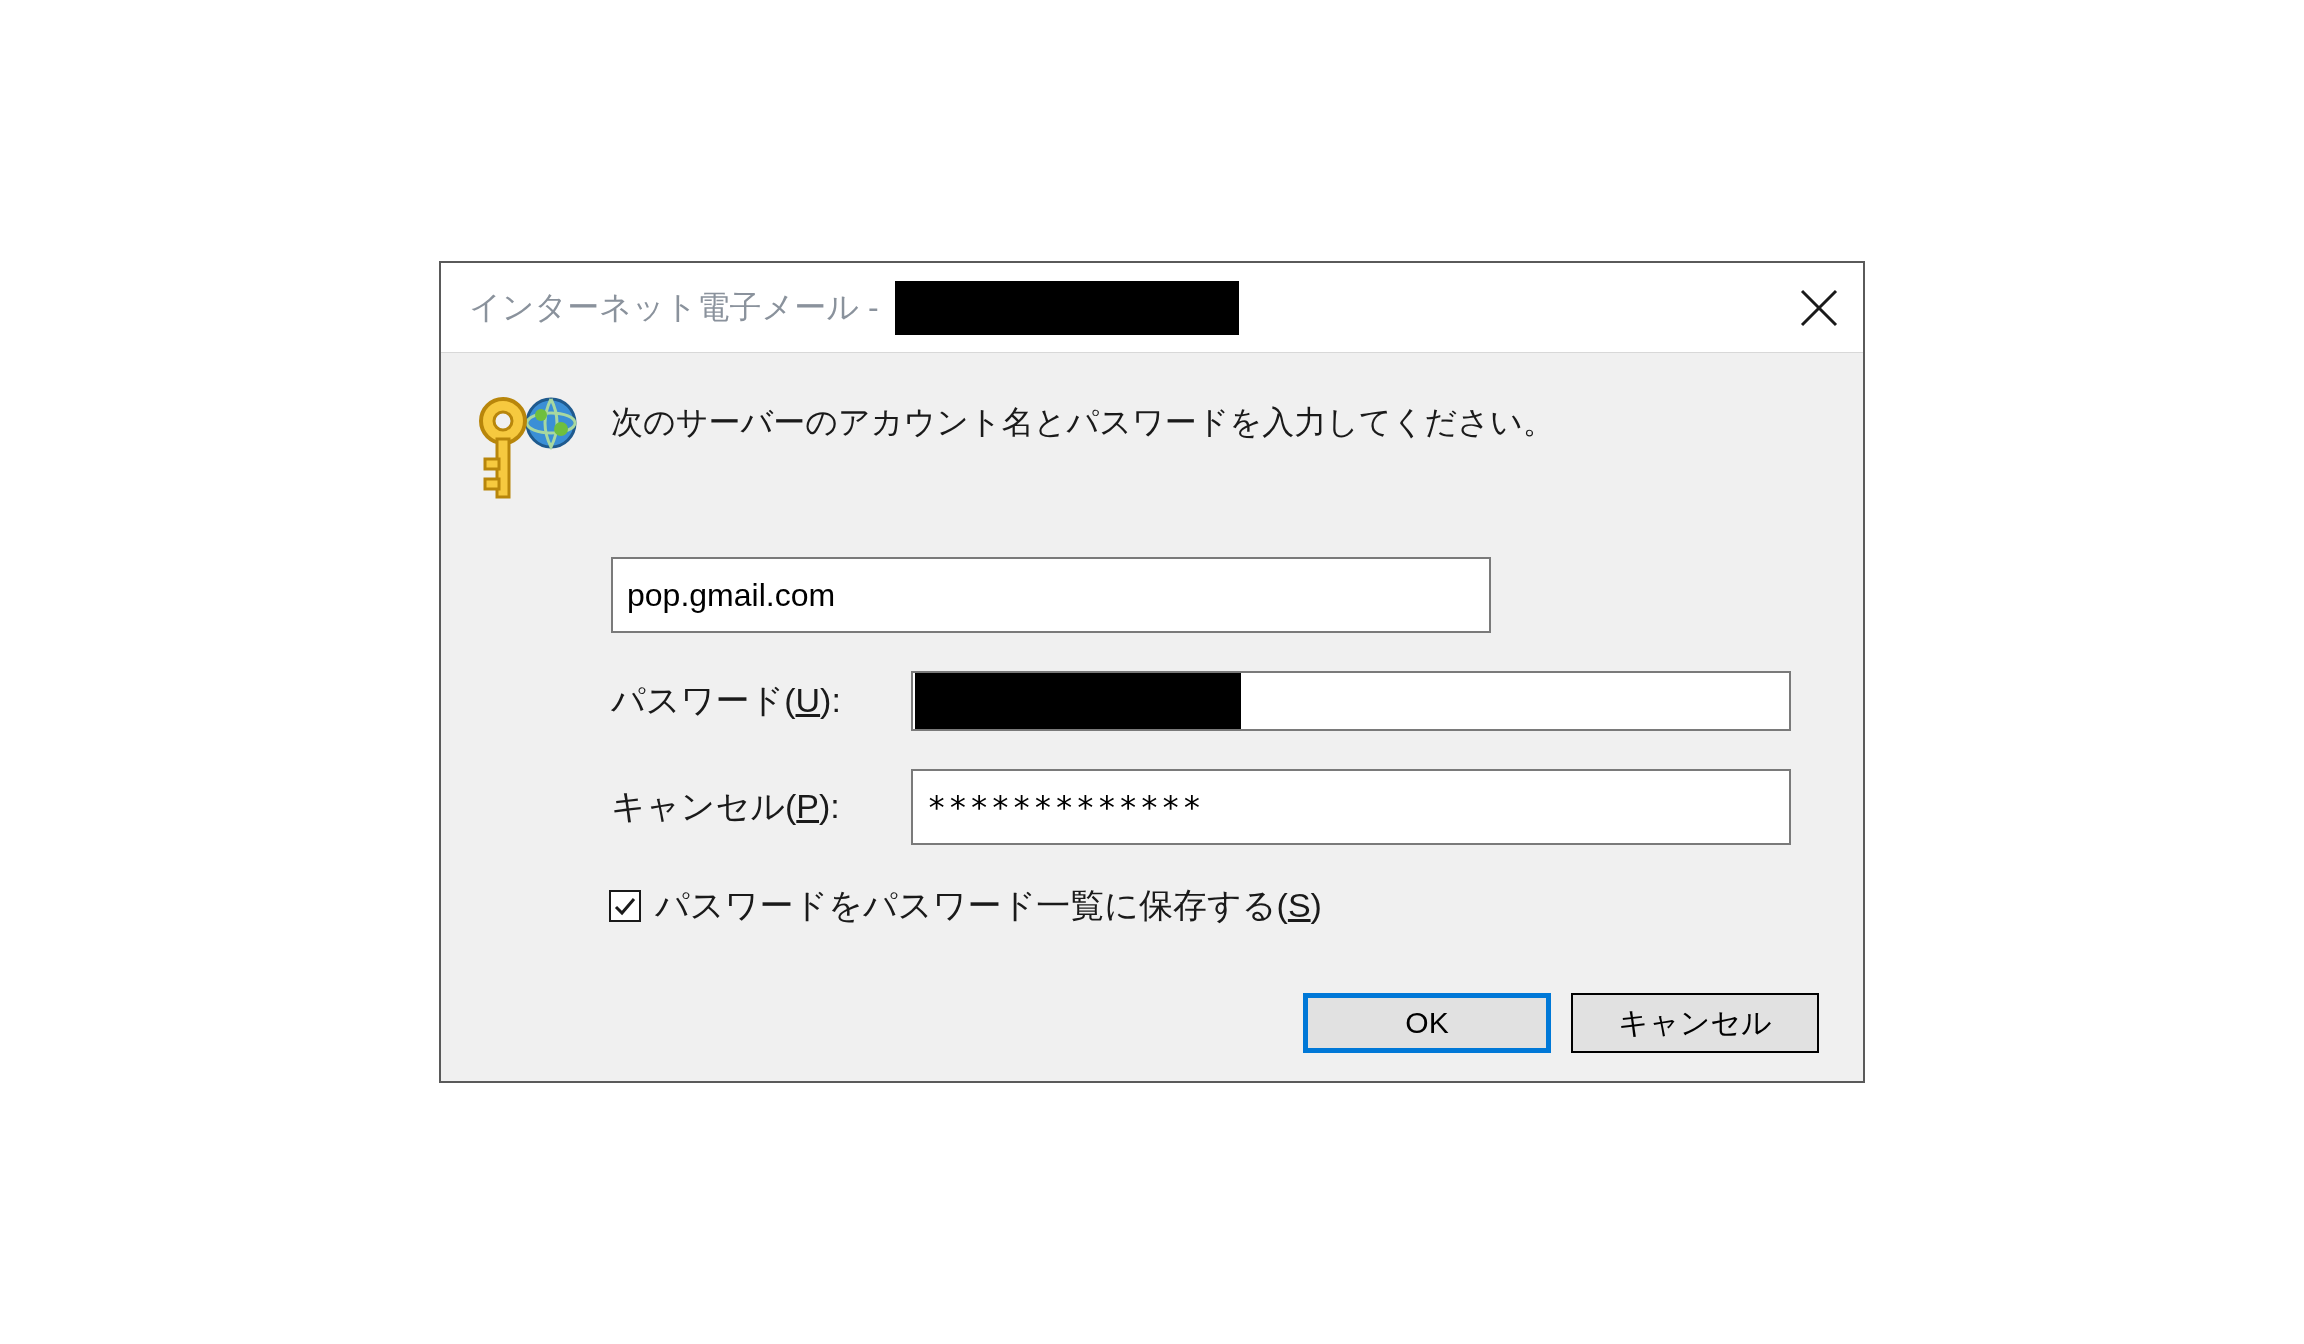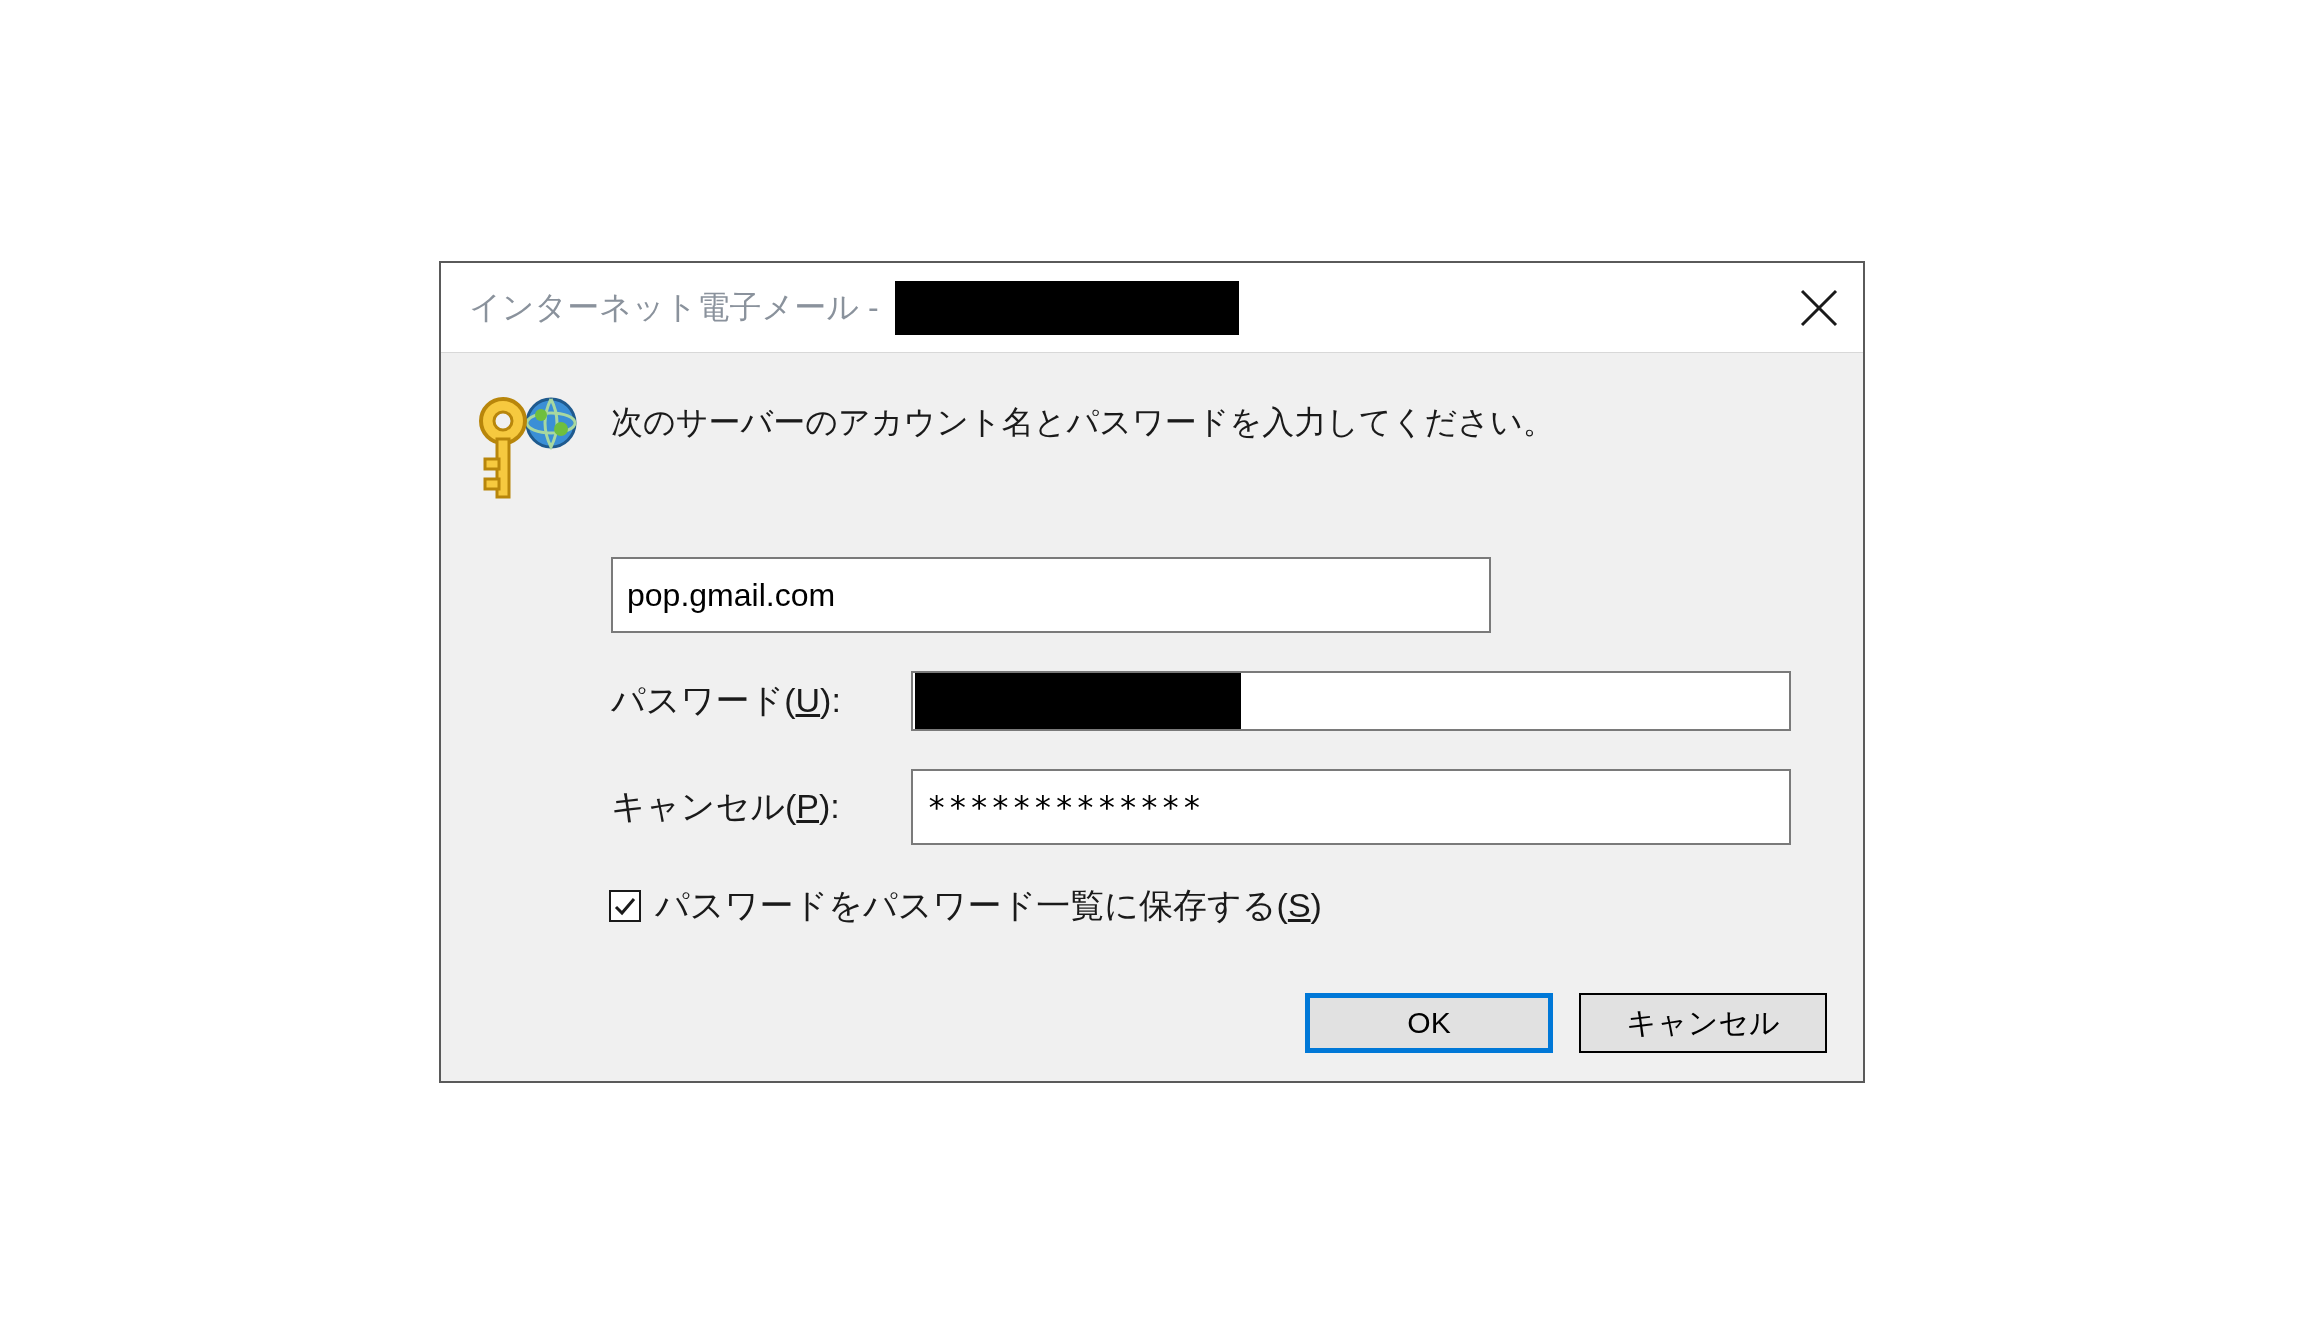--- a/index.html
+++ b/index.html
@@ -99,24 +99,24 @@
       border: 2px solid #1a1a1a;
       background: #fff;
       display: flex; align-items: center; justify-content: center;
       margin-right: 14px;
     }
     .checkbox svg { width: 24px; height: 24px; }
     .checkbox-label { font-size: 34px; color: #1a1a1a; }
     .checkbox-label .ak { text-decoration: underline; }
     .button-row {
       position: absolute;
-      right: 36px;
+      right: 44px;
       bottom: 28px;
       display: flex;
-      gap: 26px;
+      gap: 20px;
     }
     .btn {
       width: 248px;
       height: 60px;
       border: 2px solid #000000;
       background: #e1e1e1;
       font-size: 30px;
       font-family: inherit;
       cursor: pointer;
       display: flex; align-items: center; justify-content: center;

